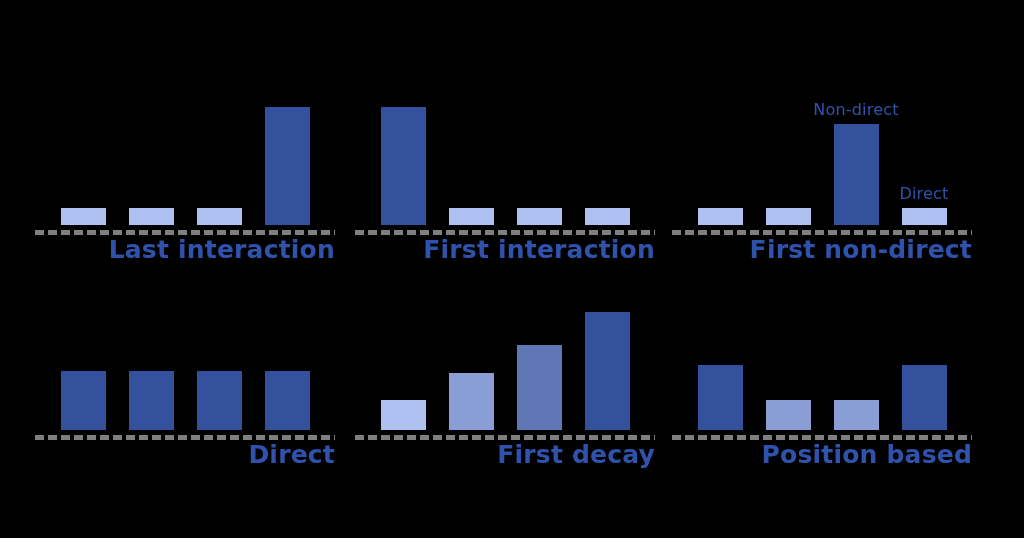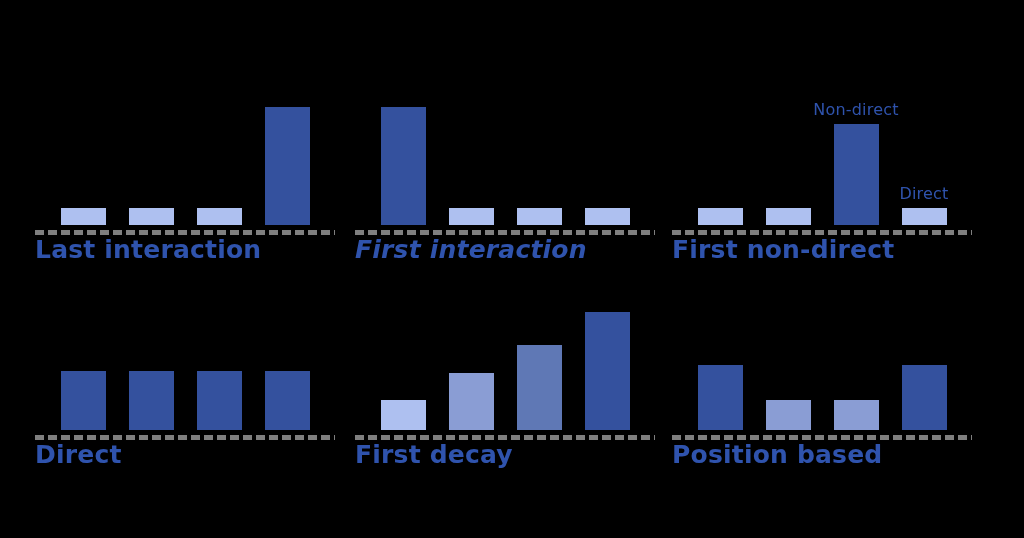--- a/index.html
+++ b/index.html
@@ -55,21 +55,21 @@
     width: 300px;
     height: 5px;
     background-image: repeating-linear-gradient(
         to right,
         #7f7f7f 0px, #7f7f7f 9px,
         rgba(0,0,0,0) 9px, rgba(0,0,0,0) 13px);
   }
 
   .caption {
     margin-top: 11px;
-    text-align: left;
+    text-align: right;
     color: #2f53ad;
     font-size: 25px;
     font-weight: bold;
     line-height: 1.12;
     letter-spacing: 0.2px;
   }
 
   
   .annot {
     position: absolute;
@@ -91,21 +91,21 @@
           <span class="bar" style="width: 45px; height: 17px; background: rgb(174, 192, 240);"></span>
           <span class="bar" style="width: 45px; height: 17px; background: rgb(174, 192, 240);"></span>
           <span class="bar" style="width: 45px; height: 118px; background: rgb(52, 81, 158);"></span>
         </div>
         <div class="baseline" style="top: 135px; background-image: repeating-linear-gradient(to right, rgb(127, 127, 127) 0px, rgb(127, 127, 127) 9px, rgba(0, 0, 0, 0) 9px, rgba(0, 0, 0, 0) 13px);"></div>
       </div>
       <div class="caption" style="color: rgb(47, 83, 173);">
         <div>Last interaction</div>
       </div>
     </div>
-    <div class="panel" style="left: 355px; top: 95px; font-style: italic;">
+    <div class="panel" style="left: 355px; top: 95px;">
       <div class="plot">
         <div class="bars" style="padding-left: 25.5px; padding-right: 25.5px;">
           <span class="bar" style="width: 45px; height: 118px; background: rgb(52, 81, 158);"></span>
           <span class="bar" style="width: 45px; height: 17px; background: rgb(174, 192, 240);"></span>
           <span class="bar" style="width: 45px; height: 17px; background: rgb(174, 192, 240);"></span>
           <span class="bar" style="width: 45px; height: 17px; background: rgb(174, 192, 240);"></span>
         </div>
         <div class="baseline" style="top: 135px; background-image: repeating-linear-gradient(to right, rgb(127, 127, 127) 0px, rgb(127, 127, 127) 9px, rgba(0, 0, 0, 0) 9px, rgba(0, 0, 0, 0) 13px);"></div>
       </div>
       <div class="caption" style="color: rgb(47, 83, 173);">

